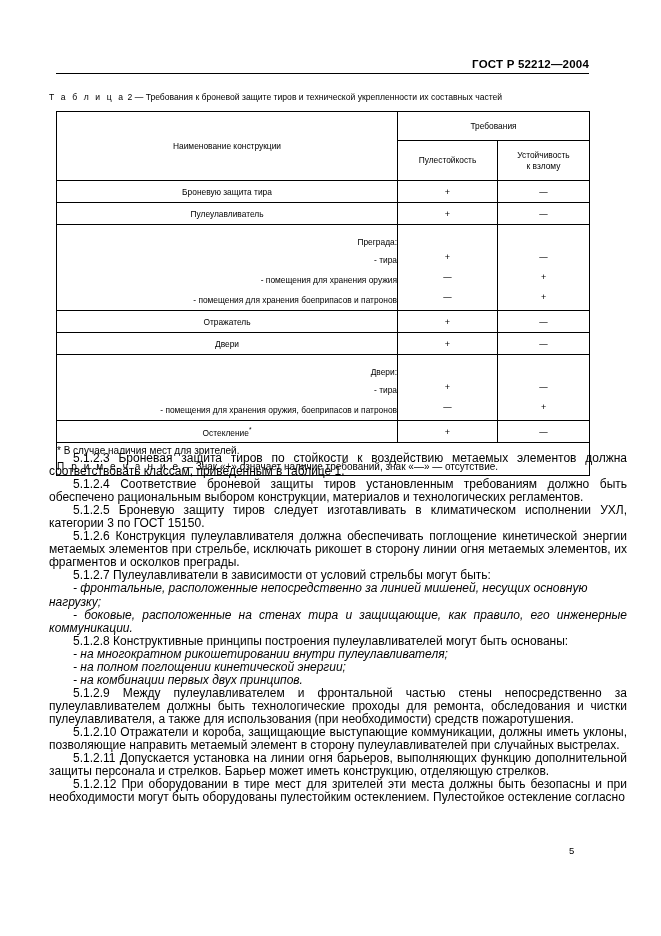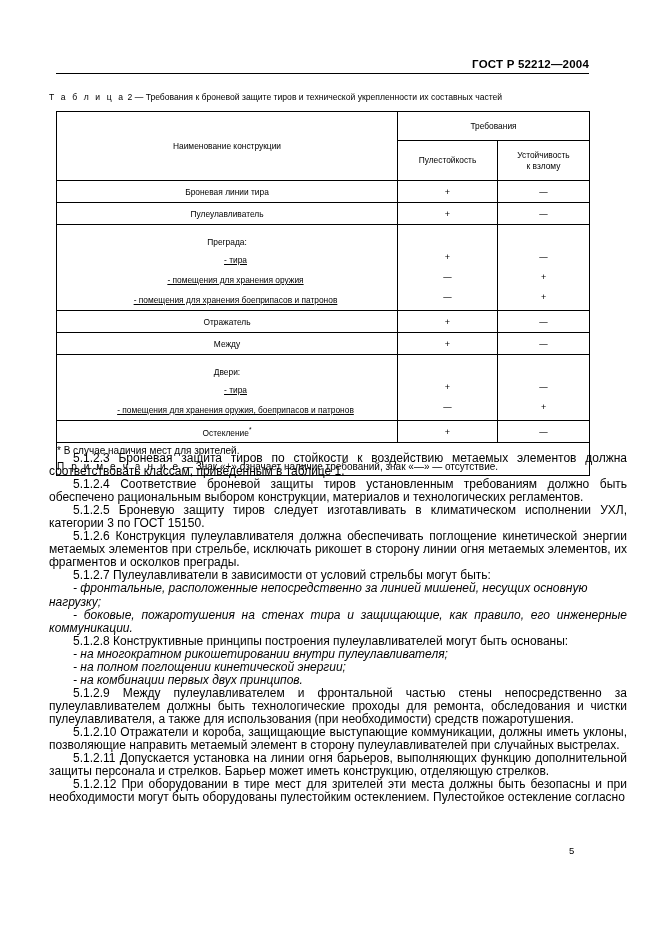--- a/index.html
+++ b/index.html
@@ -98,30 +98,29 @@
     border-bottom: 1.6px solid #000;
   }
 
   .row-single td {
     height: 21px;
     text-align: center;
   }
   .row-single td.v { text-align: center; }
 
   .grp-title {
-    text-align: center;
+    text-align: right;
     padding-top: 12px;
     padding-bottom: 3px;
   }
   .grp-item {
-    text-align: center;
+    text-align: right;
     padding-left: 17px;
     padding-top: 5px;
     padding-bottom: 5px;
-    text-decoration: underline;
   }
   .grp-cellname {
     padding: 3px 0 4px 0;
   }
   .grp-val {
     text-align: center;
     padding: 0;
   }
   .grp-val .pad-title { height: 19px; }
   .grp-val .vline { height: 20px; line-height: 20px; }
@@ -215,21 +214,21 @@
           <th class="hdr-sub">Пулестойкость</th>
           <th class="hdr-sub">
             <span>Устойчивость</span><br>
             <span>к взлому</span>
           </th>
         </tr>
       </thead>
       <tbody>
 
         <tr class="row-single">
-          <td>Броневая линии тира</td>
+          <td>Броневую защита тира</td>
           <td class="v sym">+</td>
           <td class="v dash">—</td>
         </tr>
 
         <tr class="row-single thick-bottom">
           <td>Пулеулавливатель</td>
           <td class="v sym">+</td>
           <td class="v dash">—</td>
         </tr>
 
@@ -254,21 +253,21 @@
           </td>
         </tr>
 
         <tr class="row-single">
           <td>Отражатель</td>
           <td class="v sym">+</td>
           <td class="v dash">—</td>
         </tr>
 
         <tr class="row-single thick-bottom">
-          <td>Между</td>
+          <td>Двери</td>
           <td class="v sym">+</td>
           <td class="v dash">—</td>
         </tr>
 
         <tr class="thick-bottom">
           <td class="grp-cellname">
             <div class="grp-title">Двери:</div>
             <div class="grp-item">- тира</div>
             <div class="grp-item">- помещения для хранения оружия, боеприпасов и патронов</div>
           </td>
@@ -304,21 +303,21 @@
     </table>
   </div>
 
   <div class="body-text">
     <p class="ind">5.1.2.3 Броневая защита тиров по стойкости к воздействию метаемых элементов должна соответствовать классам, приведенным в таблице 1.</p>
     <p class="ind">5.1.2.4 Соответствие броневой защиты тиров установленным требованиям должно быть обеспечено рациональным выбором конструкции, материалов и технологических регламентов.</p>
     <p class="ind">5.1.2.5 Броневую защиту тиров следует изготавливать в климатическом исполнении УХЛ, категории 3 по ГОСТ 15150.</p>
     <p class="ind">5.1.2.6 Конструкция пулеулавливателя должна обеспечивать поглощение кинетической энергии метаемых элементов при стрельбе, исключать рикошет в сторону линии огня метаемых элементов, их фрагментов и осколков преграды.</p>
     <p class="ind nojust">5.1.2.7 Пулеулавливатели в зависимости от условий стрельбы могут быть:</p>
     <p class="bullet nojust">- фронтальные, расположенные непосредственно за линией мишеней, несущих основную нагрузку;</p>
-    <p class="bullet">- боковые, пожаротушения на стенах тира и защищающие, как правило, его инженерные коммуникации.</p>
+    <p class="bullet">- боковые, расположенные на стенах тира и защищающие, как правило, его инженерные коммуникации.</p>
     <p class="ind nojust">5.1.2.8 Конструктивные принципы построения пулеулавливателей могут быть основаны:</p>
     <p class="bullet nojust">- на многократном рикошетировании внутри пулеулавливателя;</p>
     <p class="bullet nojust">- на полном поглощении кинетической энергии;</p>
     <p class="bullet nojust">- на комбинации первых двух принципов.</p>
     <p class="ind">5.1.2.9 Между пулеулавливателем и фронтальной частью стены непосредственно за пулеулавливателем должны быть технологические проходы для ремонта, обследования и чистки пулеулавливателя, а также для использования (при необходимости) средств пожаротушения.</p>
     <p class="ind">5.1.2.10 Отражатели и короба, защищающие выступающие коммуникации, должны иметь уклоны, позволяющие направить метаемый элемент в сторону пулеулавливателей при случайных выстрелах.</p>
     <p class="ind">5.1.2.11 Допускается установка на линии огня барьеров, выполняющих функцию дополнительной защиты персонала и стрелков. Барьер может иметь конструкцию, отделяющую стрелков.</p>
     <p class="ind">5.1.2.12 При оборудовании в тире мест для зрителей эти места должны быть безопасны и при необходимости могут быть оборудованы пулестойким остеклением. Пулестойкое остекление согласно</p>
   </div>
 

